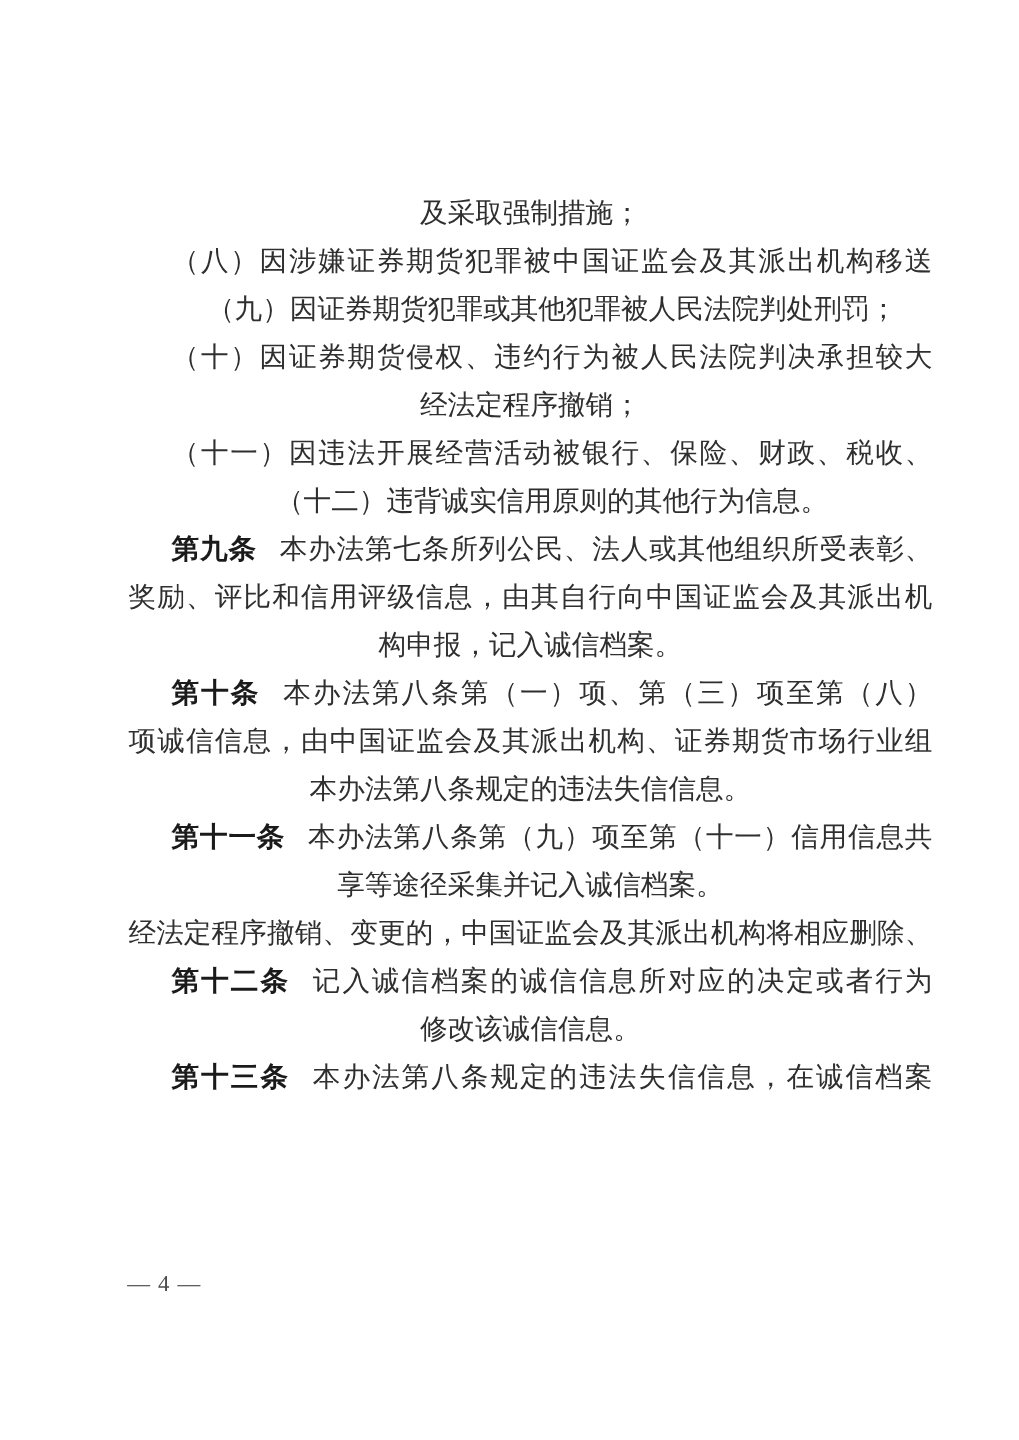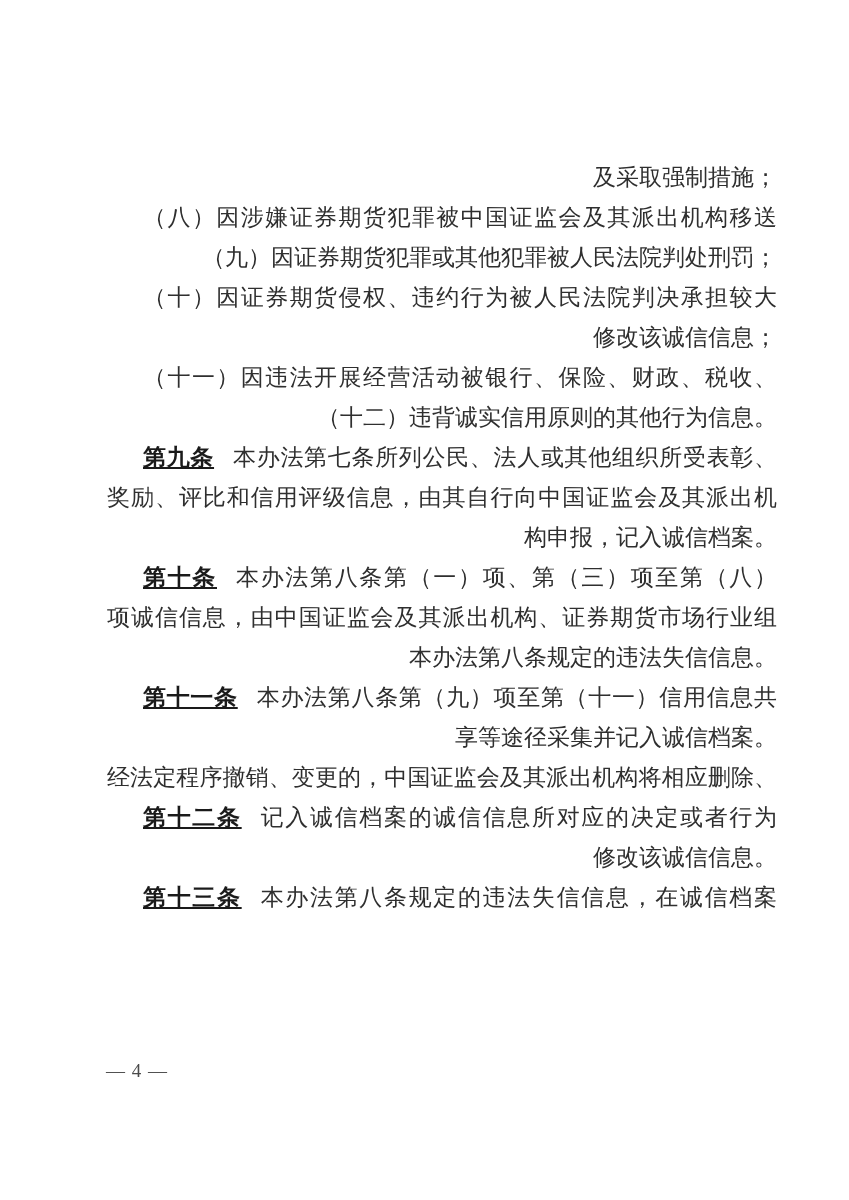--- a/index.html
+++ b/index.html
@@ -19,35 +19,34 @@
     position: absolute;
     left: 107px;
     top: 158px;
     width: 670px;
   }
   .line {
     height: 40px;
     line-height: 40px;
     font-size: 23px;
     color: #2f2f2f;
-    text-align: right;
+    text-align: center;
     letter-spacing: 0;
   }
   .line.justify {
     text-align: justify;
     text-align-last: justify;
   }
   .line.indent {
     text-indent: 36px;
   }
   .article-no {
     font-weight: bold;
     color: #1a1a1a;
     margin-right: 19px;
-    text-decoration: underline;
   }
   .page-number {
     position: absolute;
     left: 106px;
     top: 1060px;
     font-size: 19px;
     line-height: 22px;
     color: #4a4a4a;
     letter-spacing: 1px;
     font-family: "Liberation Serif", "DejaVu Serif", serif;
@@ -55,21 +54,21 @@
 </style>
 </head>
 <body>
 
 <div class="page">
   <div class="text-block" id="body-lines">
       <div class="line">及采取强制措施；</div>
       <div class="line indent justify">（八）因涉嫌证券期货犯罪被中国证监会及其派出机构移送</div>
       <div class="line indent">（九）因证券期货犯罪或其他犯罪被人民法院判处刑罚；</div>
       <div class="line indent justify">（十）因证券期货侵权、违约行为被人民法院判决承担较大</div>
-      <div class="line">修改该诚信信息；</div>
+      <div class="line">经法定程序撤销；</div>
       <div class="line indent justify">（十一）因违法开展经营活动被银行、保险、财政、税收、</div>
       <div class="line indent">（十二）违背诚实信用原则的其他行为信息。</div>
       <div class="line indent justify"><span class="article-no">第九条</span><span>本办法第七条所列公民、法人或其他组织所受表彰、</span></div>
       <div class="line justify">奖励、评比和信用评级信息，由其自行向中国证监会及其派出机</div>
       <div class="line">构申报，记入诚信档案。</div>
       <div class="line indent justify"><span class="article-no">第十条</span><span>本办法第八条第（一）项、第（三）项至第（八）</span></div>
       <div class="line justify">项诚信信息，由中国证监会及其派出机构、证券期货市场行业组</div>
       <div class="line">本办法第八条规定的违法失信信息。</div>
       <div class="line indent justify"><span class="article-no">第十一条</span><span>本办法第八条第（九）项至第（十一）信用信息共</span></div>
       <div class="line">享等途径采集并记入诚信档案。</div>

